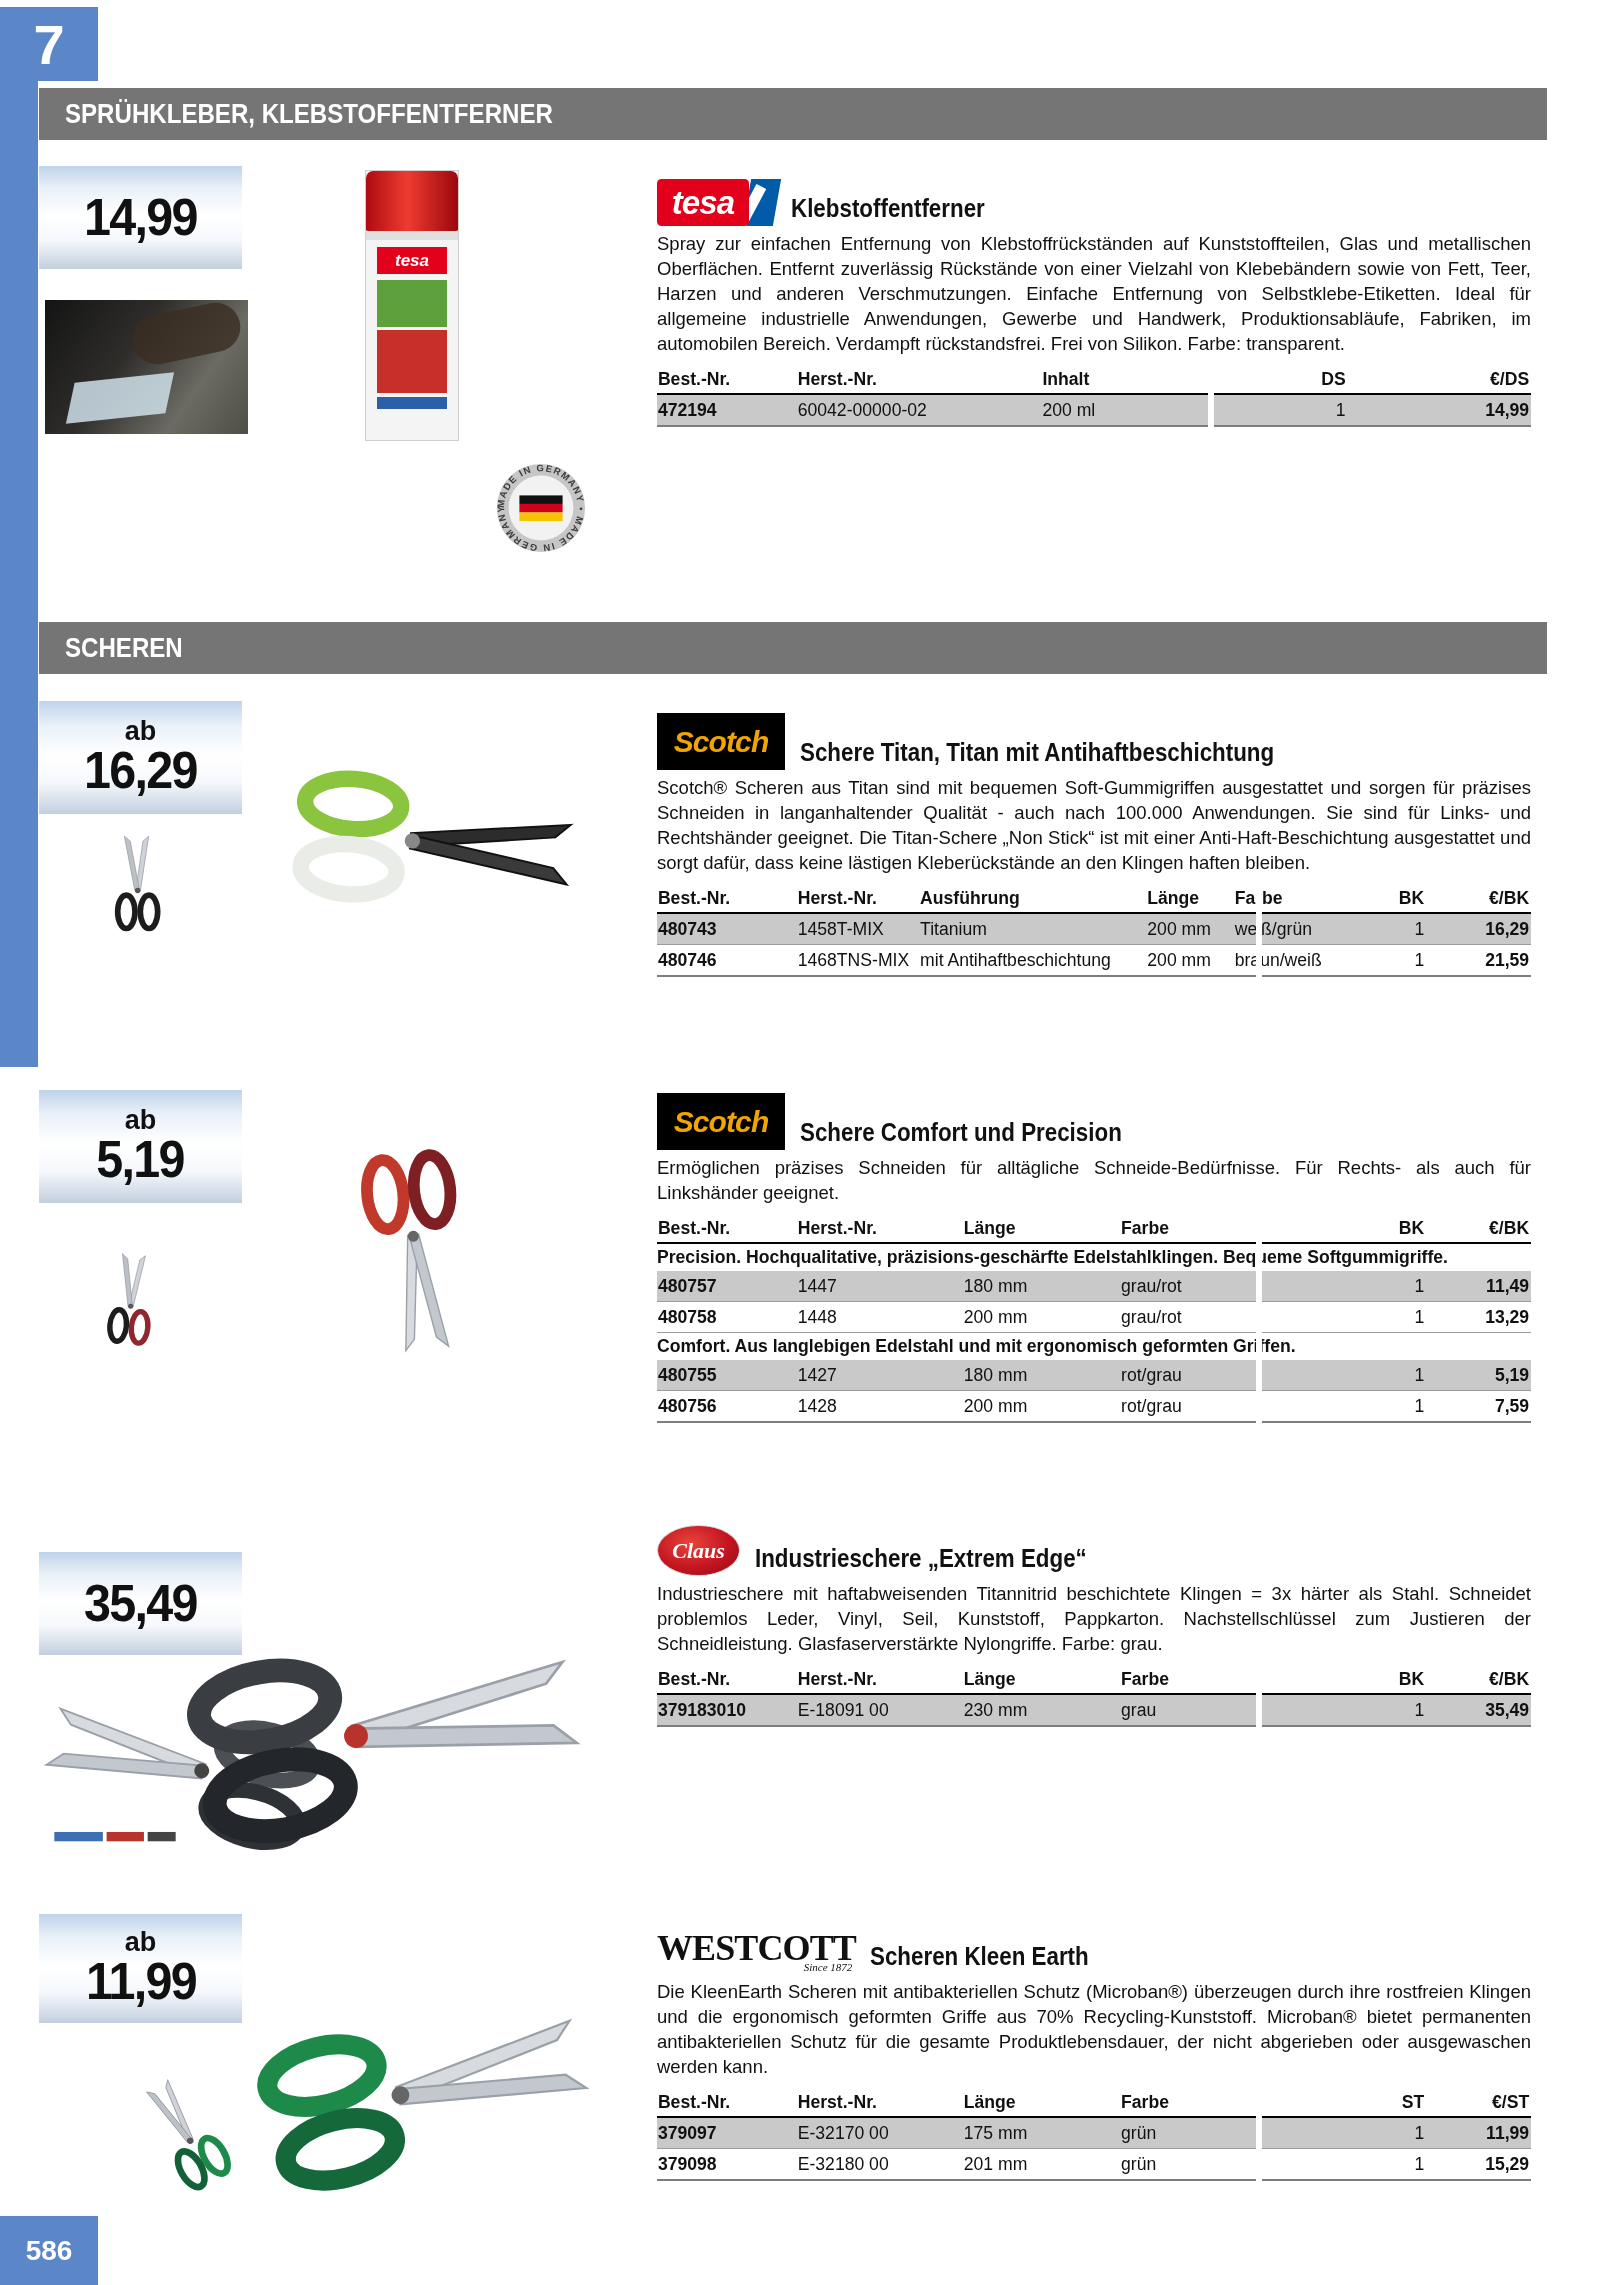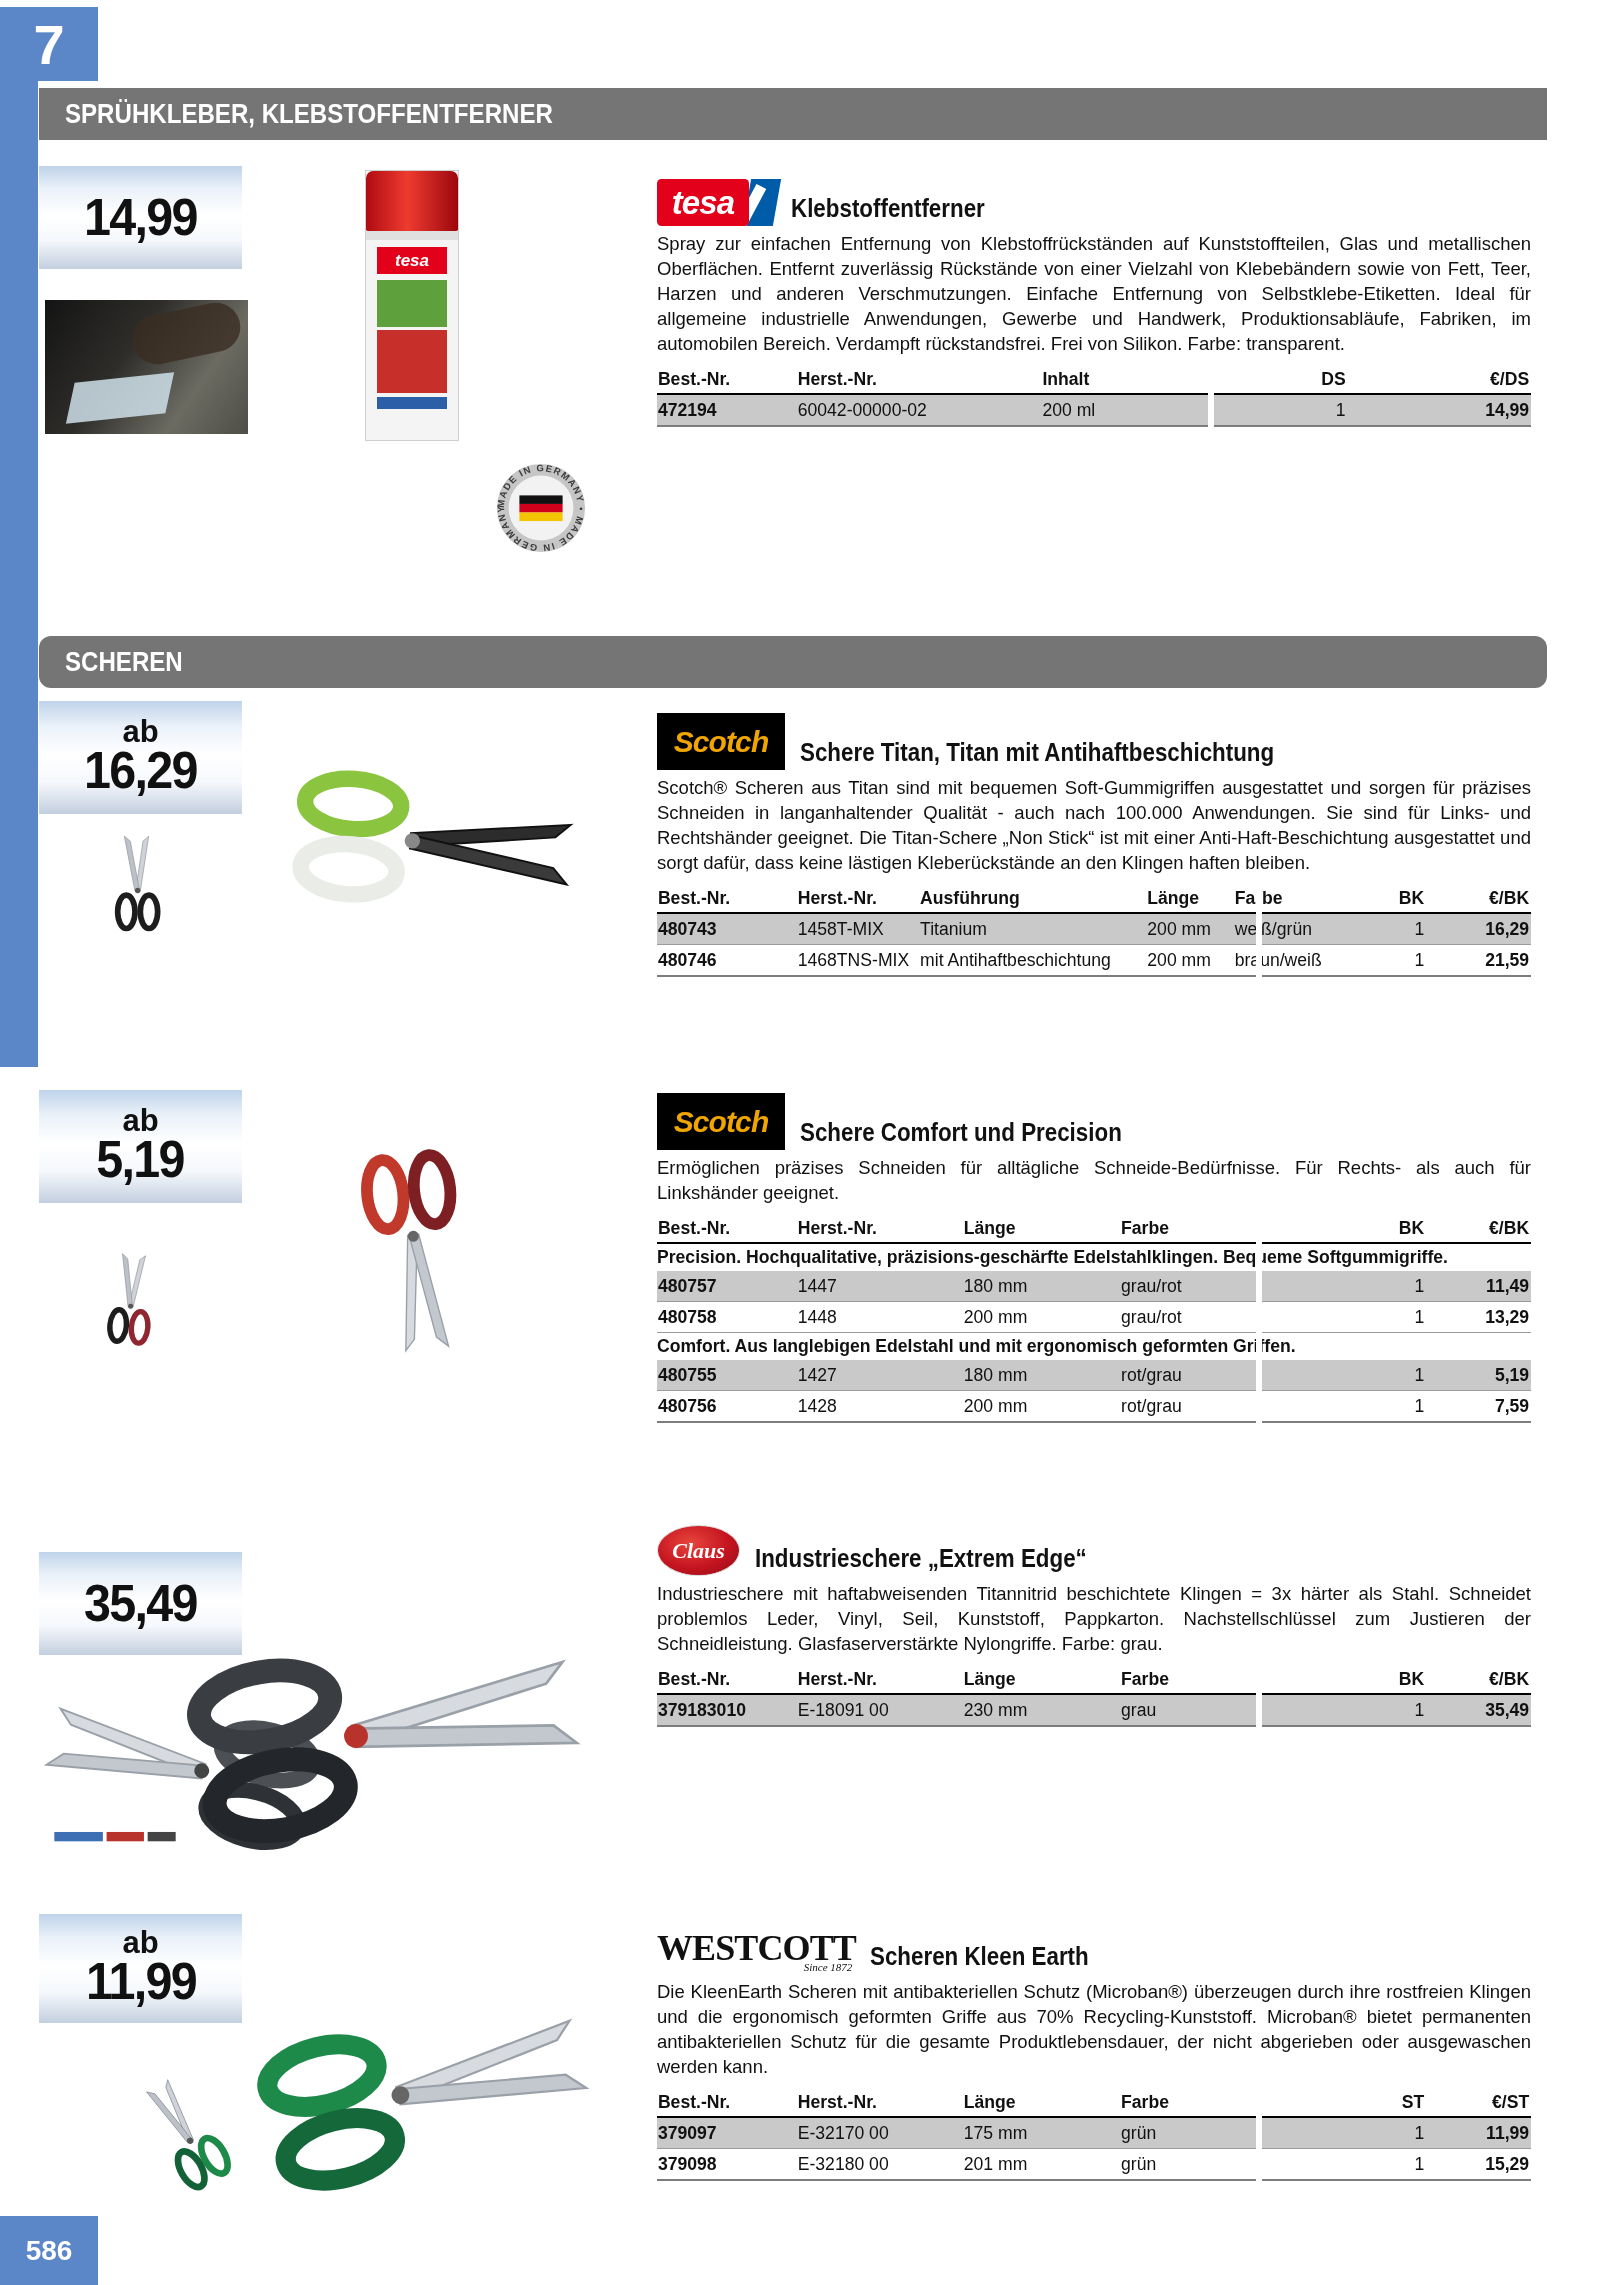--- a/index.html
+++ b/index.html
@@ -15,26 +15,26 @@
   .chapter-tab{left:0;top:7.2px;width:98px;height:74px;background:#5b86c7;color:#fff;
                display:flex;align-items:center;justify-content:center;
                font-size:56px;font-weight:bold;}
   .banner{left:101px;top:7.2px;width:1446px;height:74px;background:#d9e6f5;
           display:flex;align-items:center;padding-left:34px;box-sizing:border-box;}
   .banner h1{margin:0;font-size:50px;font-weight:bold;color:#1b1b1b;letter-spacing:-0.9px;}
   .graybar{left:39px;width:1508px;height:52px;background:#757575;color:#fff;
            display:flex;align-items:center;padding-left:26px;box-sizing:border-box;}
   .graybar .t{font-size:28px;font-weight:bold;letter-spacing:0;}
   .bar1{top:88px;}
-  .bar2{top:636px;border-radius:12px;}
+  .bar2{top:622px;}
 
   
   .pricebox{left:39px;width:203px;display:flex;flex-direction:column;align-items:center;justify-content:center;
             background:linear-gradient(180deg,#bfd3ea 0%,#eaf1f9 22%,#ffffff 48%,#f5f8fc 72%,#c3cfdf 100%);}
-  .pricebox .ab{font-size:31px;font-weight:bold;line-height:27px;}
+  .pricebox .ab{font-size:27px;font-weight:bold;line-height:27px;}
   .pricebox .price{font-size:51px;font-weight:bold;letter-spacing:-1.8px;line-height:52px;
                    transform:scaleX(.95);}
 
   
   .content{left:657px;width:874px;}
   .brandrow{display:flex;align-items:flex-end;gap:14.5px;}
   .brandrow h3{margin:0 0 1.8px 0;font-size:26px;font-weight:bold;white-space:nowrap;}
   .desc{margin:5.4px 0 0 0;font-size:18.5px;line-height:25px;text-align:justify;}
 
   

